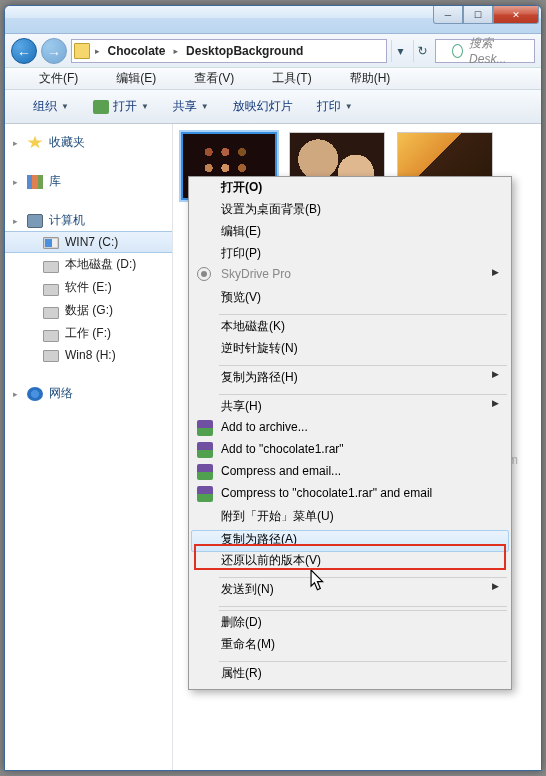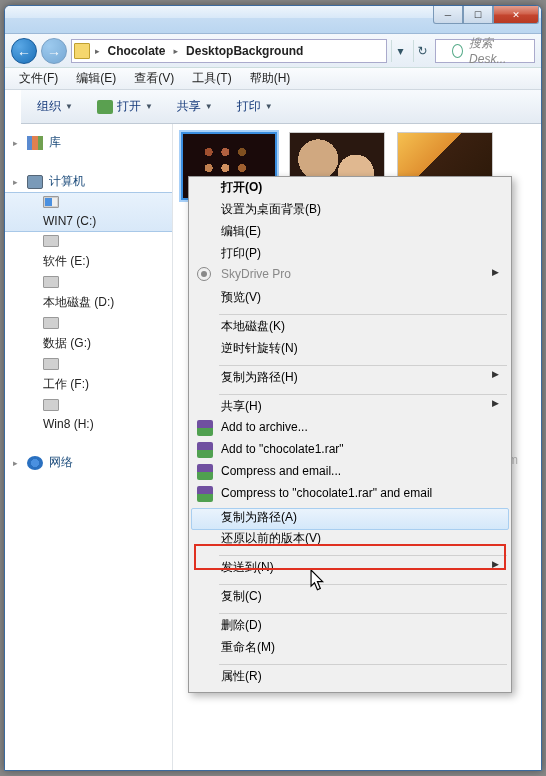--- a/index.html
+++ b/index.html
@@ -18,33 +18,33 @@
 .navbtn.fwd { opacity: 0.55; }
 .crumb { flex: 1; height: 24px; background: #fff; border: 1px solid #aac; display: flex; align-items: center; gap: 2px; padding: 0 2px; }
 .crumb-ico { width: 16px; height: 16px; background: #f5d76e; border: 1px solid #c0a030; border-radius: 1px; }
 .crumb-sep { color: #666; font-size: 9px; padding: 0 3px; }
 .crumb-part { padding: 0 3px; color: #222; font-weight: bold; }
 .crumb-drop { height: 22px; width: 18px; border-left: 1px solid #cdd; display: flex; align-items: center; justify-content: center; color: #356; }
 .searchbox { width: 100px; height: 24px; background: #fff; border: 1px solid #aac; display: flex; align-items: center; padding: 0 16px; color: #888; font-style: italic; gap: 4px; }
 .searchbox::before { content: ""; width: 12px; height: 12px; border: 1.5px solid #5a8; border-radius: 50%; display: inline-block; margin-right: 2px; }
 
 .menubar { height: 22px; background: linear-gradient(to bottom, #fafcfe, #ebf0f6); border-bottom: 1px solid #d0d8e0; display: flex; align-items: center; padding: 0 6px; gap: 2px; }
-.menubar span { padding: 2px 8px; color: #222; }
-
-.toolbar { height: 34px; background: linear-gradient(to bottom, #f7fafd, #e4ebf3); border-bottom: 1px solid #c0cad5; display: flex; align-items: center; padding: 0 8px; gap: 8px; margin-left: 16px; }
+.menubar span { padding: 2px 8px; color: #222; margin-left: 20px; }
+
+.toolbar { height: 34px; background: linear-gradient(to bottom, #f7fafd, #e4ebf3); border-bottom: 1px solid #c0cad5; display: flex; align-items: center; padding: 0 20px; gap: 8px; }
 .toolbar .btn { display: flex; align-items: center; gap: 4px; padding: 3px 8px; color: #14397a; }
 .toolbar .btn .arr { font-size: 8px; color: #456; }
 .open-ico { width: 16px; height: 14px; background: #5aa050; border-radius: 2px; position: relative; }
 
 .body { display: flex; height: calc(100% - 28px - 34px - 22px - 34px); }
 .sidebar { width: 168px; background: #fff; border-right: 1px solid #e0e4e8; padding: 8px 0; overflow: hidden; }
 .sidegroup { margin-bottom: 18px; }
 .sidetitle { display: flex; align-items: center; gap: 6px; padding: 2px 10px 2px 22px; color: #1a4a7a; position: relative; }
 .sidetitle::before { content: "▸"; position: absolute; left: 8px; color: #888; font-size: 9px; }
-.sideitem { display: flex; align-items: flex-start; gap: 6px; padding: 3px 10px 3px 38px; color: #222; flex-direction: column; }
+.sideitem { display: flex; align-items: flex-end; gap: 6px; padding: 3px 10px 3px 38px; color: #222; }
 .sideitem.selected { background: linear-gradient(to bottom, #e8f2fc, #d8e8f8); border: 1px solid #a8c8e8; border-left: none; border-right: none; }
 .ico { width: 16px; height: 14px; display: inline-block; flex-shrink: 0; }
 .ico-star { background: #f5d050; clip-path: polygon(50% 0, 61% 35%, 98% 35%, 68% 57%, 79% 91%, 50% 70%, 21% 91%, 32% 57%, 2% 35%, 39% 35%); }
 .ico-lib { background: linear-gradient(90deg, #5a8ad0 33%, #e08050 33% 66%, #70a050 66%); }
 .ico-pc { background: #7a9ab8; border-radius: 2px; border: 1px solid #567; }
 .ico-drive { width: 16px; height: 12px; background: #d0d0d0; border: 1px solid #999; border-radius: 1px; position: relative; }
 .ico-drive.c::after { content: ""; position: absolute; left: 1px; top: 1px; width: 12px; height: 8px; background: linear-gradient(90deg, #4a90e0 60%, #eee 60%); }
 .ico-net { width: 16px; height: 14px; background: radial-gradient(circle, #4a90e0 40%, #2a70c0 40%); border-radius: 50%; }
 
 .content { flex: 1; background: #fff; padding: 8px; position: relative; }
@@ -129,50 +129,57 @@
       </div>
     <div class="btn">
         <span class="open-ico"></span>
         <span>打开</span>
         <span class="arr">▼</span>
       </div>
     <div class="btn">
         <span>共享</span>
         <span class="arr">▼</span>
       </div>
+    <div class="btn">放映幻灯片</div>
     <div class="btn">
         <span>打印</span>
         <span class="arr">▼</span>
       </div>
   </div>
 
   <div class="body">
     <div class="sidebar">
       <div class="sidegroup">
         <div class="sidetitle">
+            <span class="ico ico-star"></span>
+            <span>收藏夹</span>
+          </div>
+      </div>
+      <div class="sidegroup">
+        <div class="sidetitle">
             <span class="ico ico-lib"></span>
             <span>库</span>
           </div>
       </div>
       <div class="sidegroup">
         <div class="sidetitle">
             <span class="ico ico-pc"></span>
             <span>计算机</span>
           </div>
         <div class="sideitem selected">
             <span class="ico ico-drive c"></span>
             <span>WIN7 (C:)</span>
           </div>
         <div class="sideitem">
             <span class="ico ico-drive"></span>
+            <span>本地磁盘 (D:)</span>
+          </div>
+        <div class="sideitem">
+            <span class="ico ico-drive"></span>
             <span>软件 (E:)</span>
-          </div>
-        <div class="sideitem">
-            <span class="ico ico-drive"></span>
-            <span>本地磁盘 (D:)</span>
           </div>
         <div class="sideitem">
             <span class="ico ico-drive"></span>
             <span>数据 (G:)</span>
           </div>
         <div class="sideitem">
             <span class="ico ico-drive"></span>
             <span>工作 (F:)</span>
           </div>
         <div class="sideitem">
@@ -245,35 +252,35 @@
       <span>Add to "chocolate1.rar"</span>
     </div>
     <div class="cm-item">
       <span class="cm-ico winrar"></span>
       <span>Compress and email...</span>
     </div>
     <div class="cm-item">
       <span class="cm-ico winrar"></span>
       <span>Compress to "chocolate1.rar" and email</span>
     </div>
+    <div class="cm-item">
+      <span>附到「开始」菜单(U)</span>
+    </div>
     <div class="cm-item hl">
       <span>复制为路径(A)</span>
     </div>
     <div class="cm-item">
       <span>还原以前的版本(V)</span>
     </div>
     <div class="cm-sep"></div>
     <div class="cm-item">
       <span>发送到(N)</span>
       <span class="sub">▶</span>
     </div>
     <div class="cm-sep"></div>
-    <div class="cm-item">
-      <span>复制(C)</span>
-    </div>
     <div class="cm-sep"></div>
     <div class="cm-item">
       <span>删除(D)</span>
     </div>
     <div class="cm-item">
       <span>重命名(M)</span>
     </div>
     <div class="cm-sep"></div>
     <div class="cm-item">
       <span>属性(R)</span>

